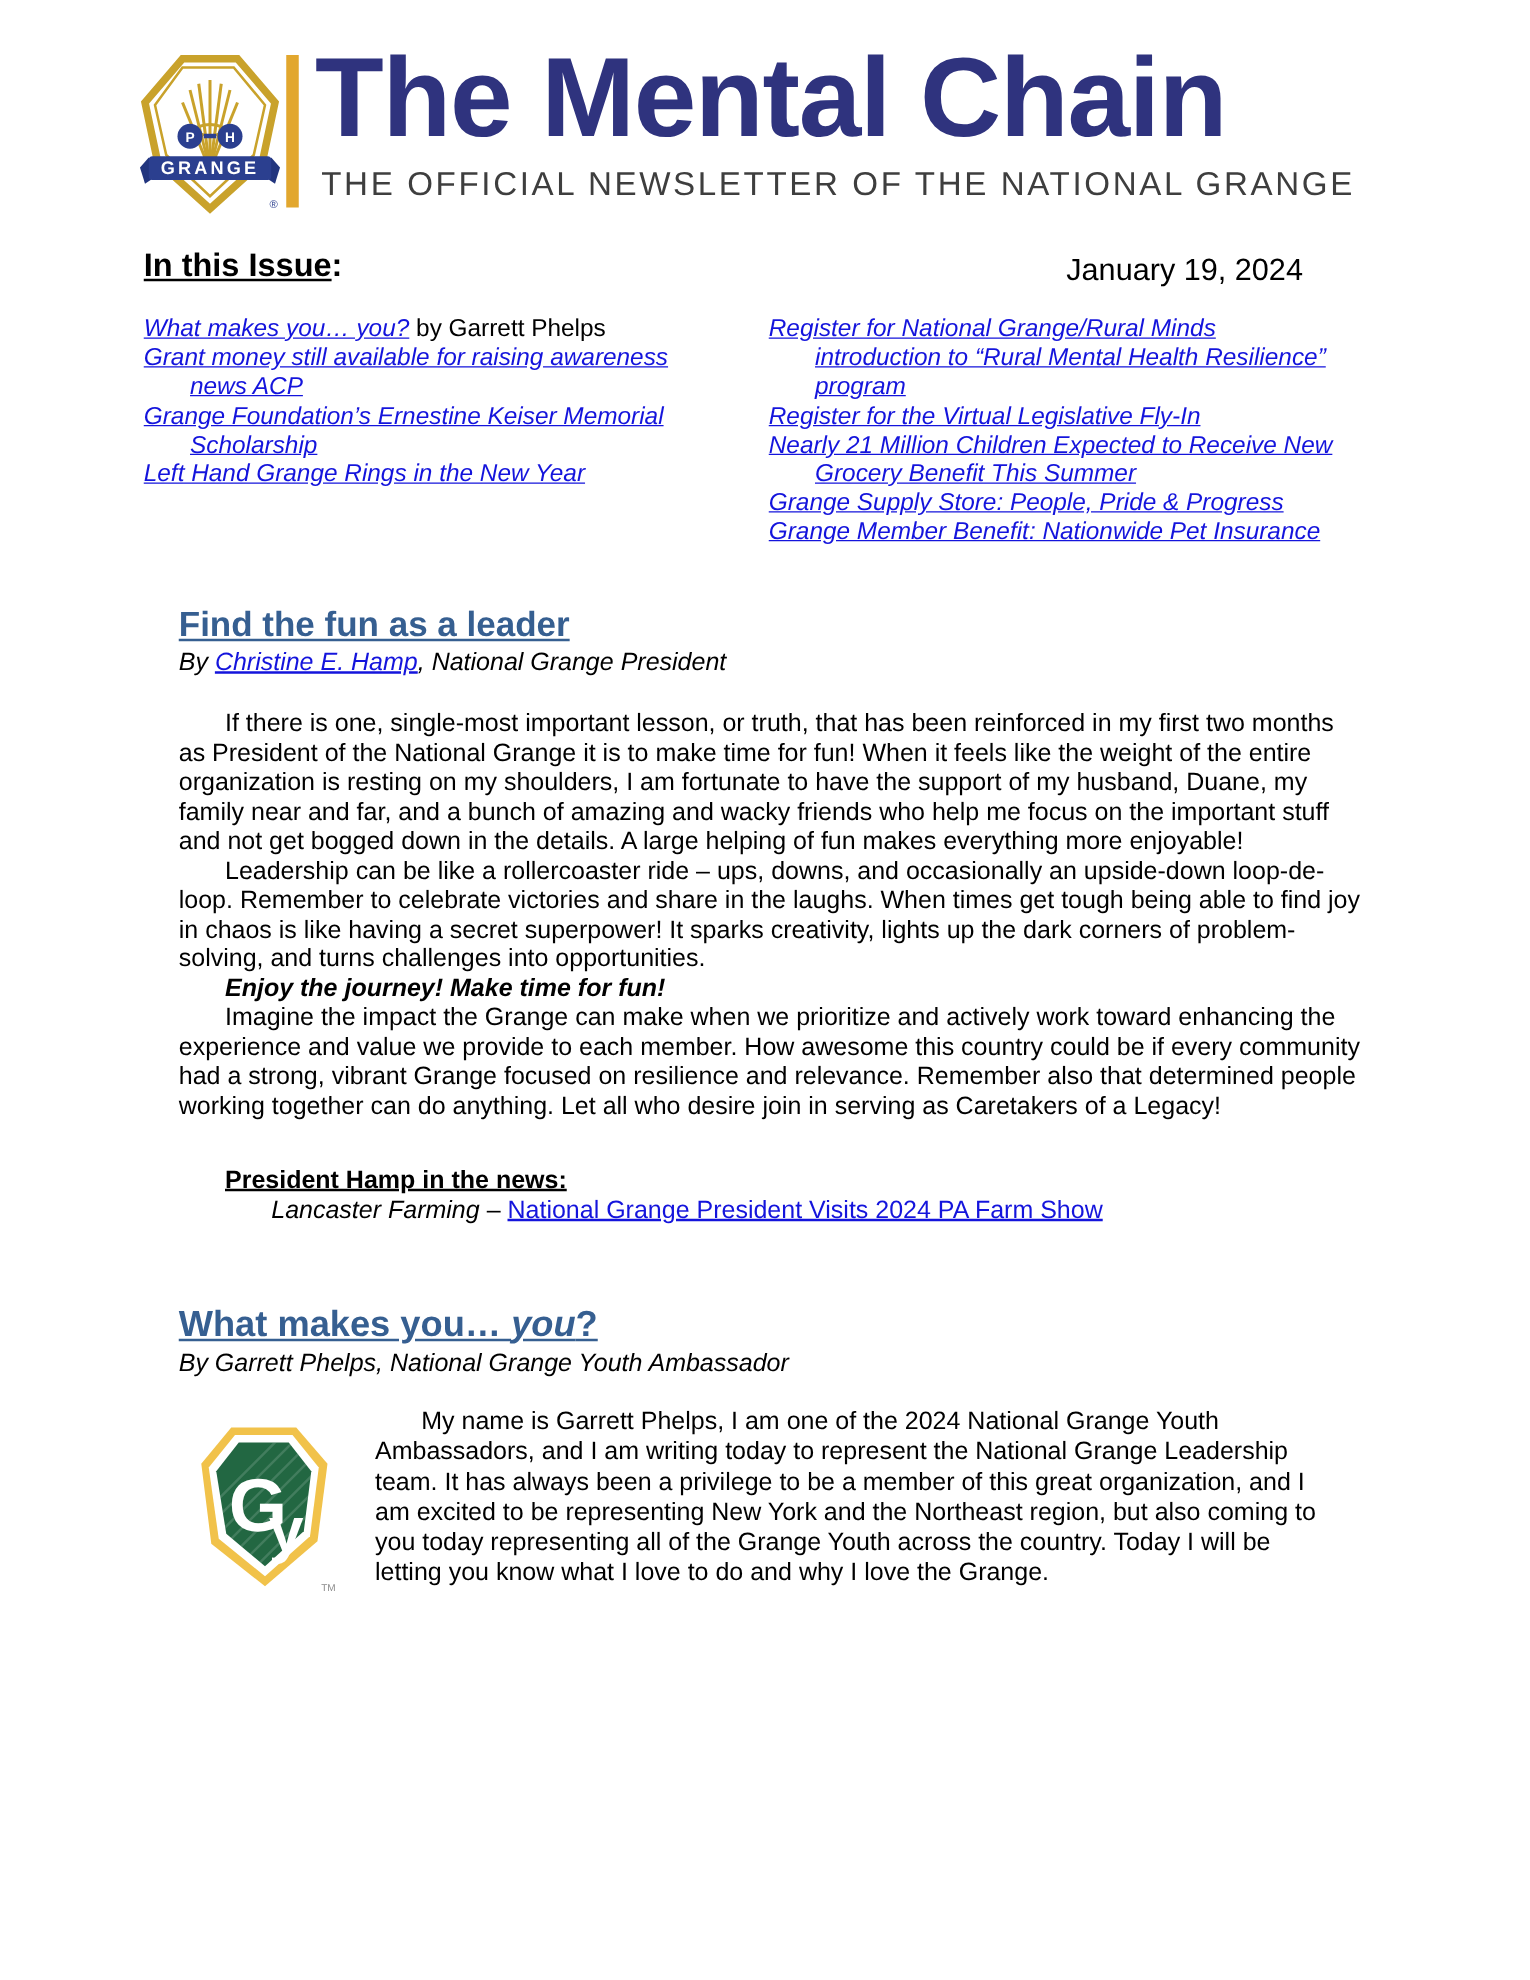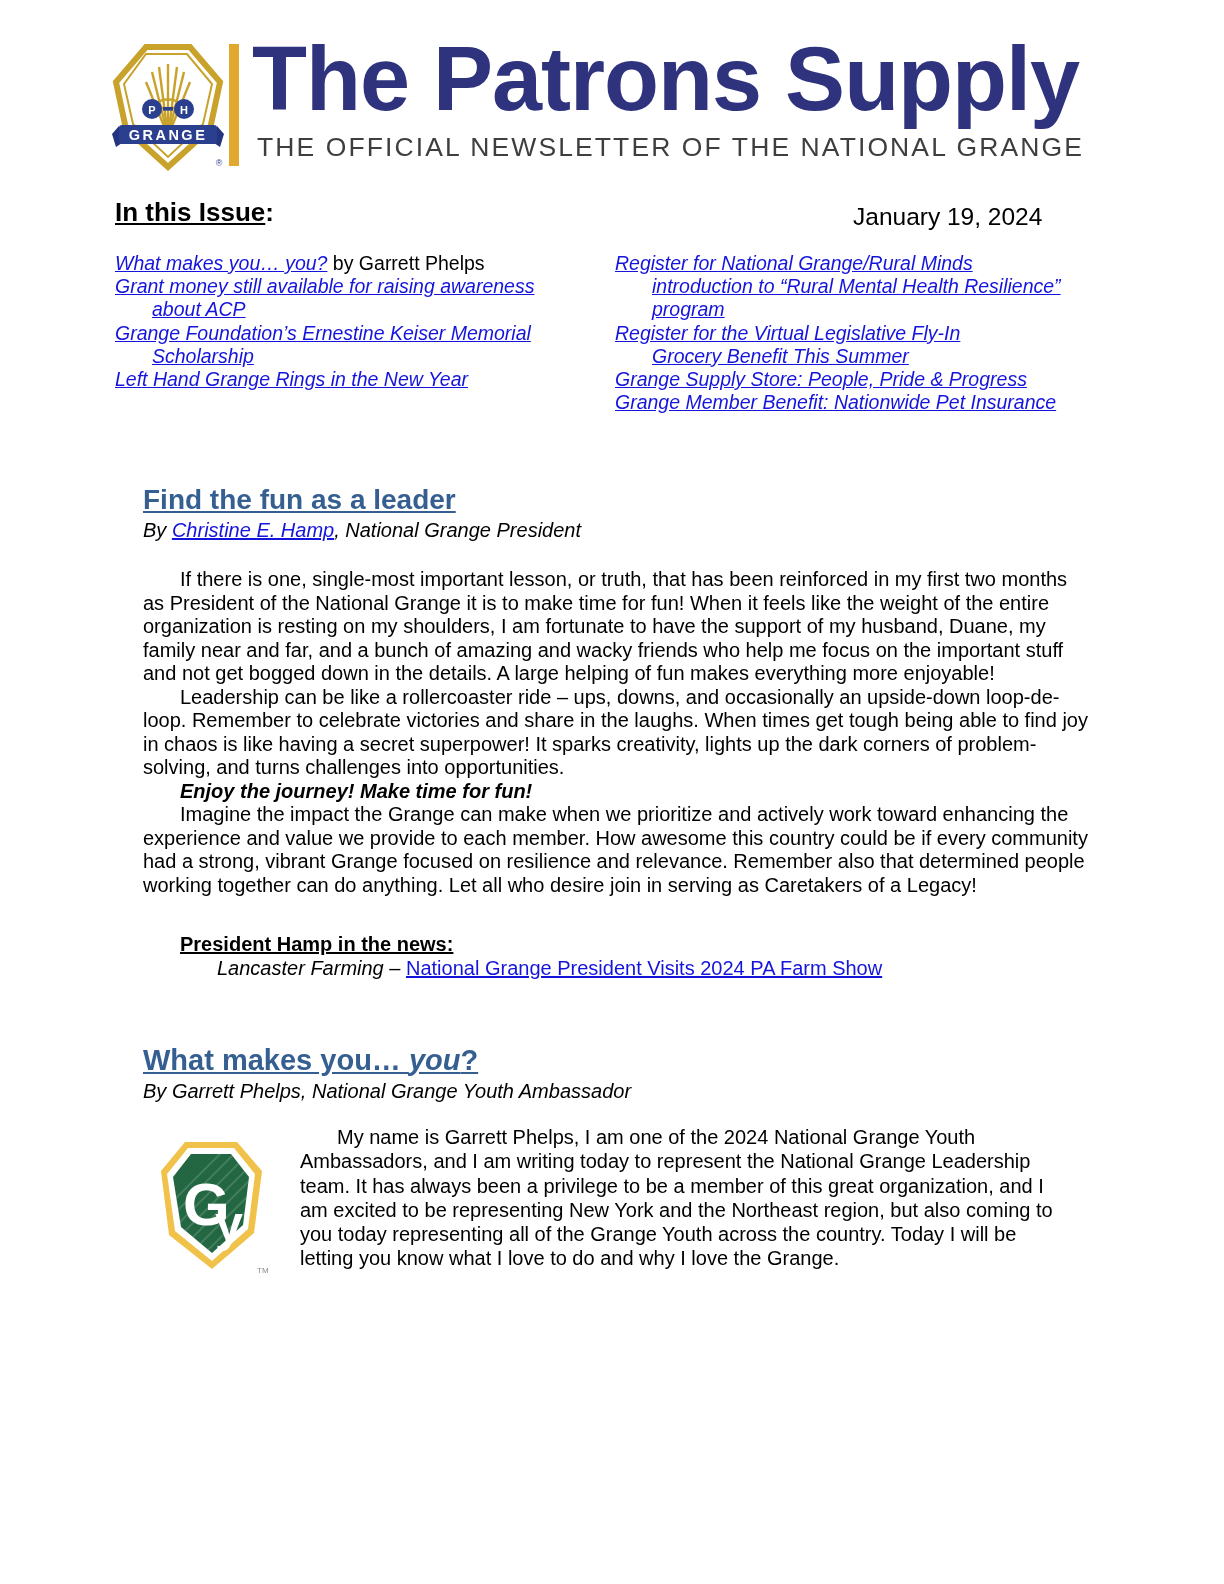--- a/index.html
+++ b/index.html
@@ -79,47 +79,48 @@
     <g>
       <polygon points="12,86 5,94 9,107 18,101" fill="#22357E"></polygon>
       <polygon points="110,86 117,94 113,107 104,101" fill="#22357E"></polygon>
       <rect x="12" y="85" width="98" height="19" rx="3" fill="#2B3F8F"></rect>
       <text x="61" y="99.5" font-size="14.5" font-weight="bold" fill="#FFFFFF" text-anchor="middle" letter-spacing="2.5">GRANGE</text>
     </g>
     <text x="112" y="126" font-size="9" fill="#2B3F8F" text-anchor="middle">®</text>
   </svg>
 </div>
 <div class="abs" id="gold-bar"></div>
-<div class="abs" id="nl-title">The Patrons Supply</div>
+<div class="abs" id="nl-title">The Mental Chain</div>
 <div class="abs" id="nl-subtitle">THE OFFICIAL NEWSLETTER OF THE NATIONAL GRANGE</div>
 
 <div class="abs" id="issue-heading"><span class="u">In this Issue</span><span>:</span></div>
 <div class="abs" id="issue-date">January 19, 2024</div>
 
 <div class="abs idx" id="idx-left">
   <div><span class="lnk">What makes you… you?</span><span class="plain"> by Garrett Phelps</span></div>
   <div>
     <div><span class="lnk">Grant money still available for raising awareness</span></div>
-    <div class="cont"><span class="lnk">about ACP</span></div>
+    <div class="cont"><span class="lnk">news ACP</span></div>
   </div>
   <div>
     <div><span class="lnk">Grange Foundation’s Ernestine Keiser Memorial</span></div>
     <div class="cont"><span class="lnk">Scholarship</span></div>
   </div>
   <div><span class="lnk">Left Hand Grange Rings in the New Year</span></div>
 </div>
 
 <div class="abs idx" id="idx-right">
   <div>
     <div><span class="lnk">Register for National Grange/Rural Minds</span></div>
     <div class="cont"><span class="lnk">introduction to “Rural Mental Health Resilience”</span></div>
     <div class="cont"><span class="lnk">program</span></div>
   </div>
   <div><span class="lnk">Register for the Virtual Legislative Fly-In</span></div>
   <div>
+    <div><span class="lnk">Nearly 21 Million Children Expected to Receive New</span></div>
     <div class="cont"><span class="lnk">Grocery Benefit This Summer</span></div>
   </div>
   <div>
     <div><span class="lnk">Grange Supply Store: People, Pride &amp; Progress</span></div>
   </div>
   <div><span class="lnk">Grange Member Benefit: Nationwide Pet Insurance</span></div>
 </div>
 
 <div class="abs" id="article1">
   <div class="a-title t1"><span class="u">Find the fun as a leader</span></div>

